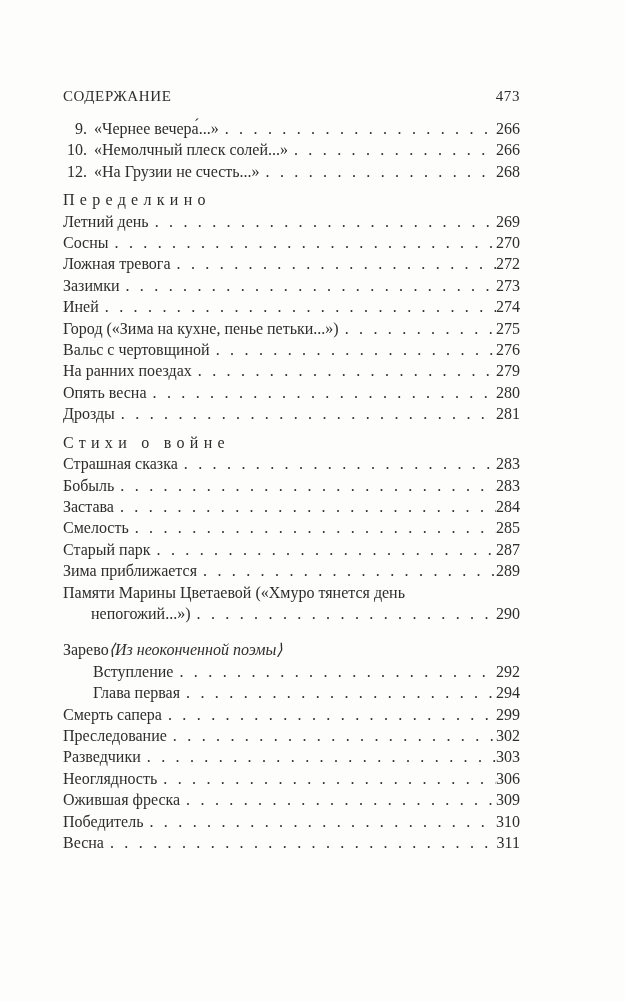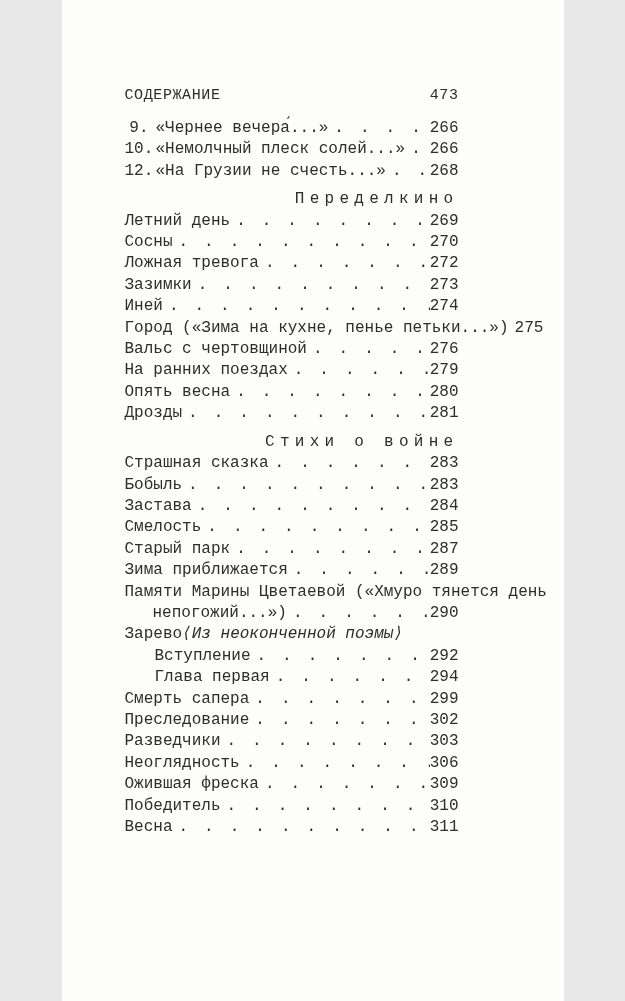--- a/index.html
+++ b/index.html
@@ -2,27 +2,27 @@
 <html lang="ru"><head>
 <meta charset="utf-8">
 <style>
   html, body {
     margin: 0;
     padding: 0;
     background: #e8e8e8;
   }
   .page {
     position: relative;
-    width: 502px;
+    width: 625px;
     height: 1001px;
     margin: 0 auto;
     background: #fdfdfc;
     box-sizing: border-box;
     padding: 86px 105px 0 63px;
-    font-family: Liberation Mono, monospace;
+    font-family: Liberation Serif, serif;
     color: #2e2d2b;
     overflow: hidden;
   }
   .hdr {
     display: flex;
     align-items: baseline;
     justify-content: space-between;
     font-size: 15px;
     line-height: 20px;
     letter-spacing: 0.04em;
@@ -52,25 +52,24 @@
     min-width: 0;
   }
   .row .dots::after {
     content: ". . . . . . . . . . . . . . . . . . . . . . . . . . . . . . . . . . . . . . . . . . . . . . . . . . . . . . . . . . . . . . . . . . . . . . . .";
     letter-spacing: 3.2px;
   }
   .row .pg { flex: 0 0 auto; }
   .row.section {
     margin-top: 7px;
     letter-spacing: 0.33em;
-    justify-content: flex-end;
   }
   .row.sub { padding-left: 30px; justify-content: center; }
   .row.wrap2 { padding-left: 28px; }
-  .row .it { font-style: italic; }
+  .row .it { font-style: italic; margin-top: 15px; }
 </style>
 </head>
 <body>
 
 <div class="page">
   <div class="hdr">
     <span>СОДЕРЖАНИЕ</span>
     <span>473</span>
   </div>
   <div class="toc">

